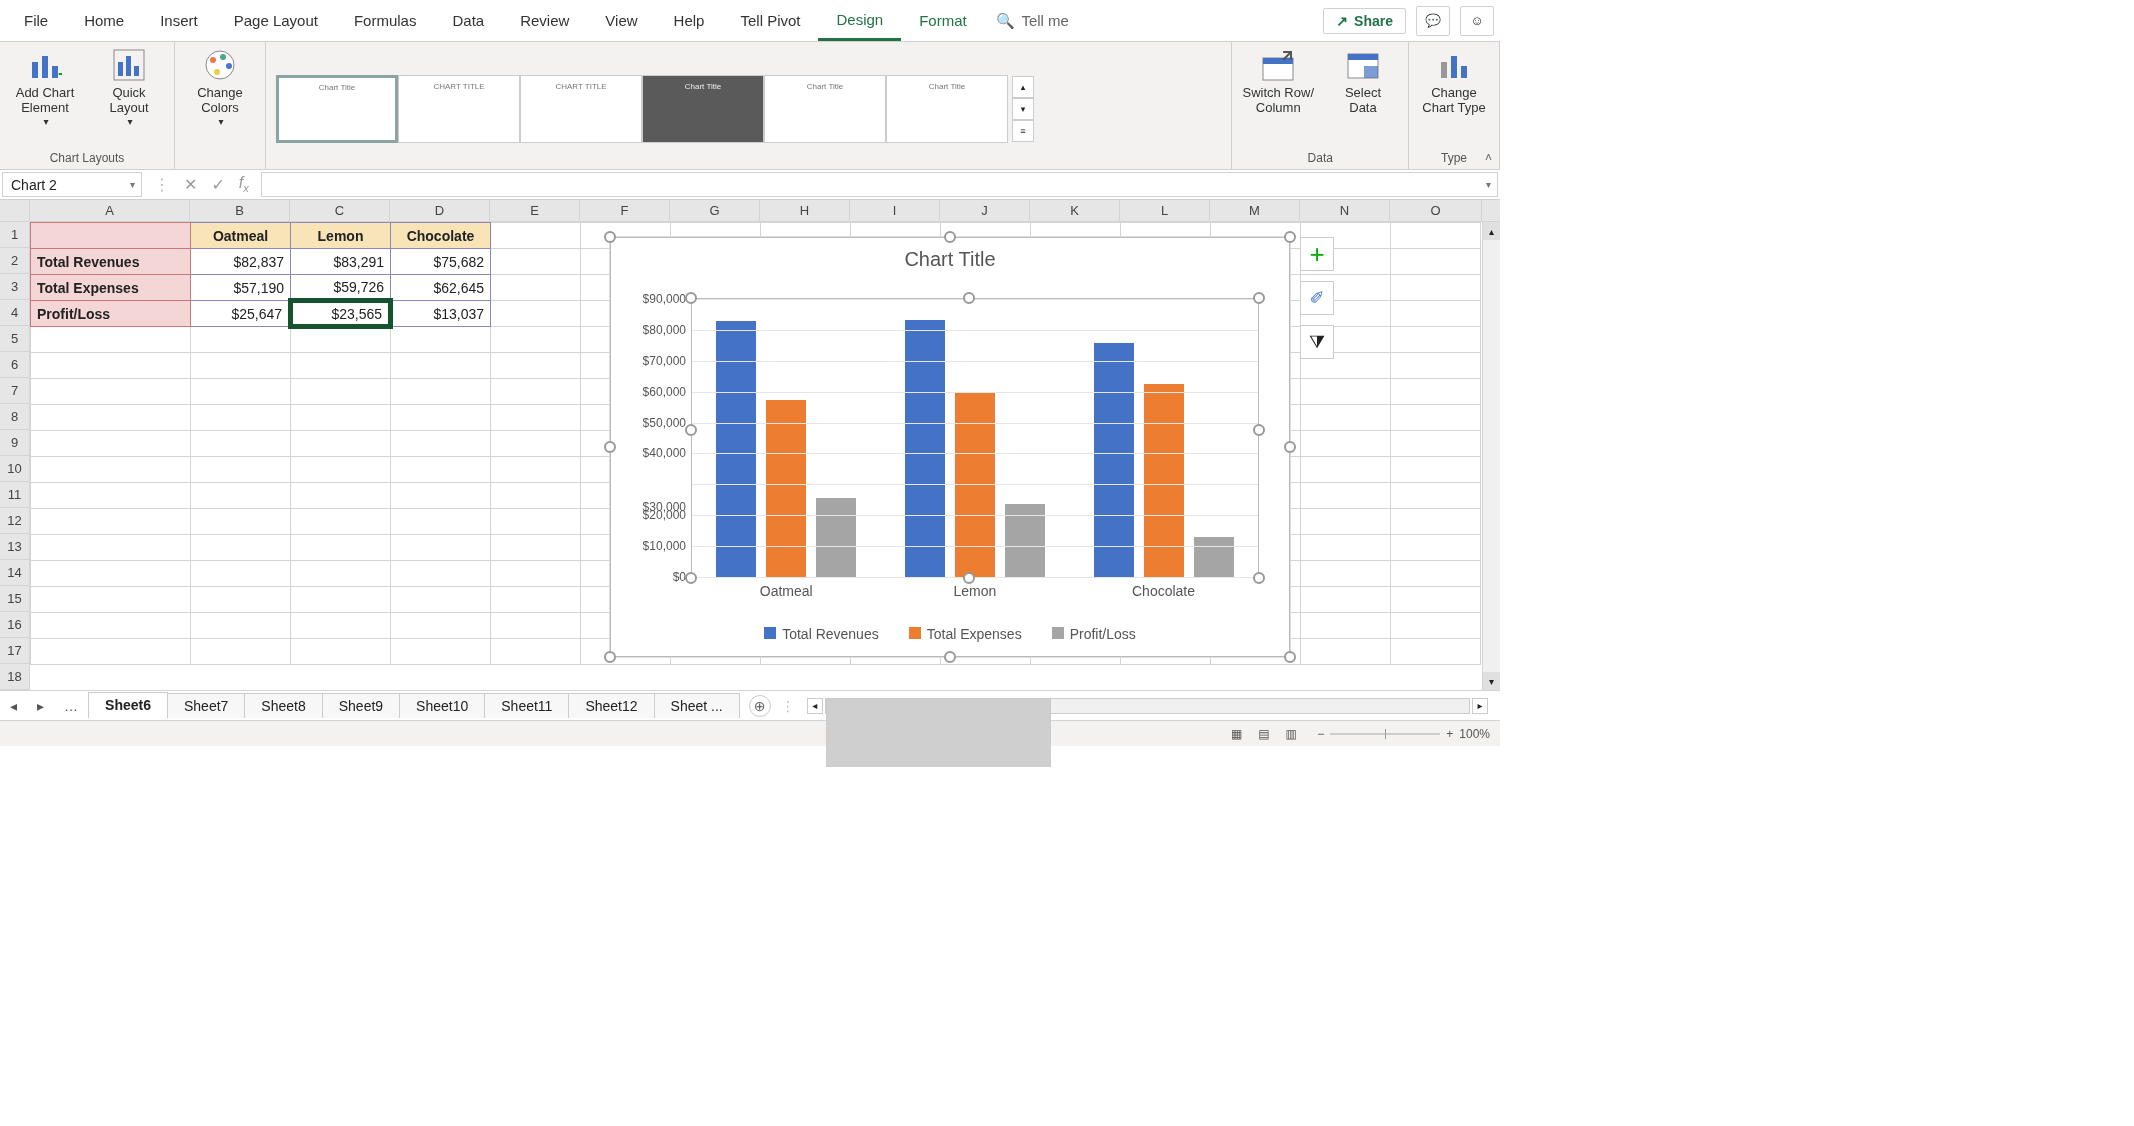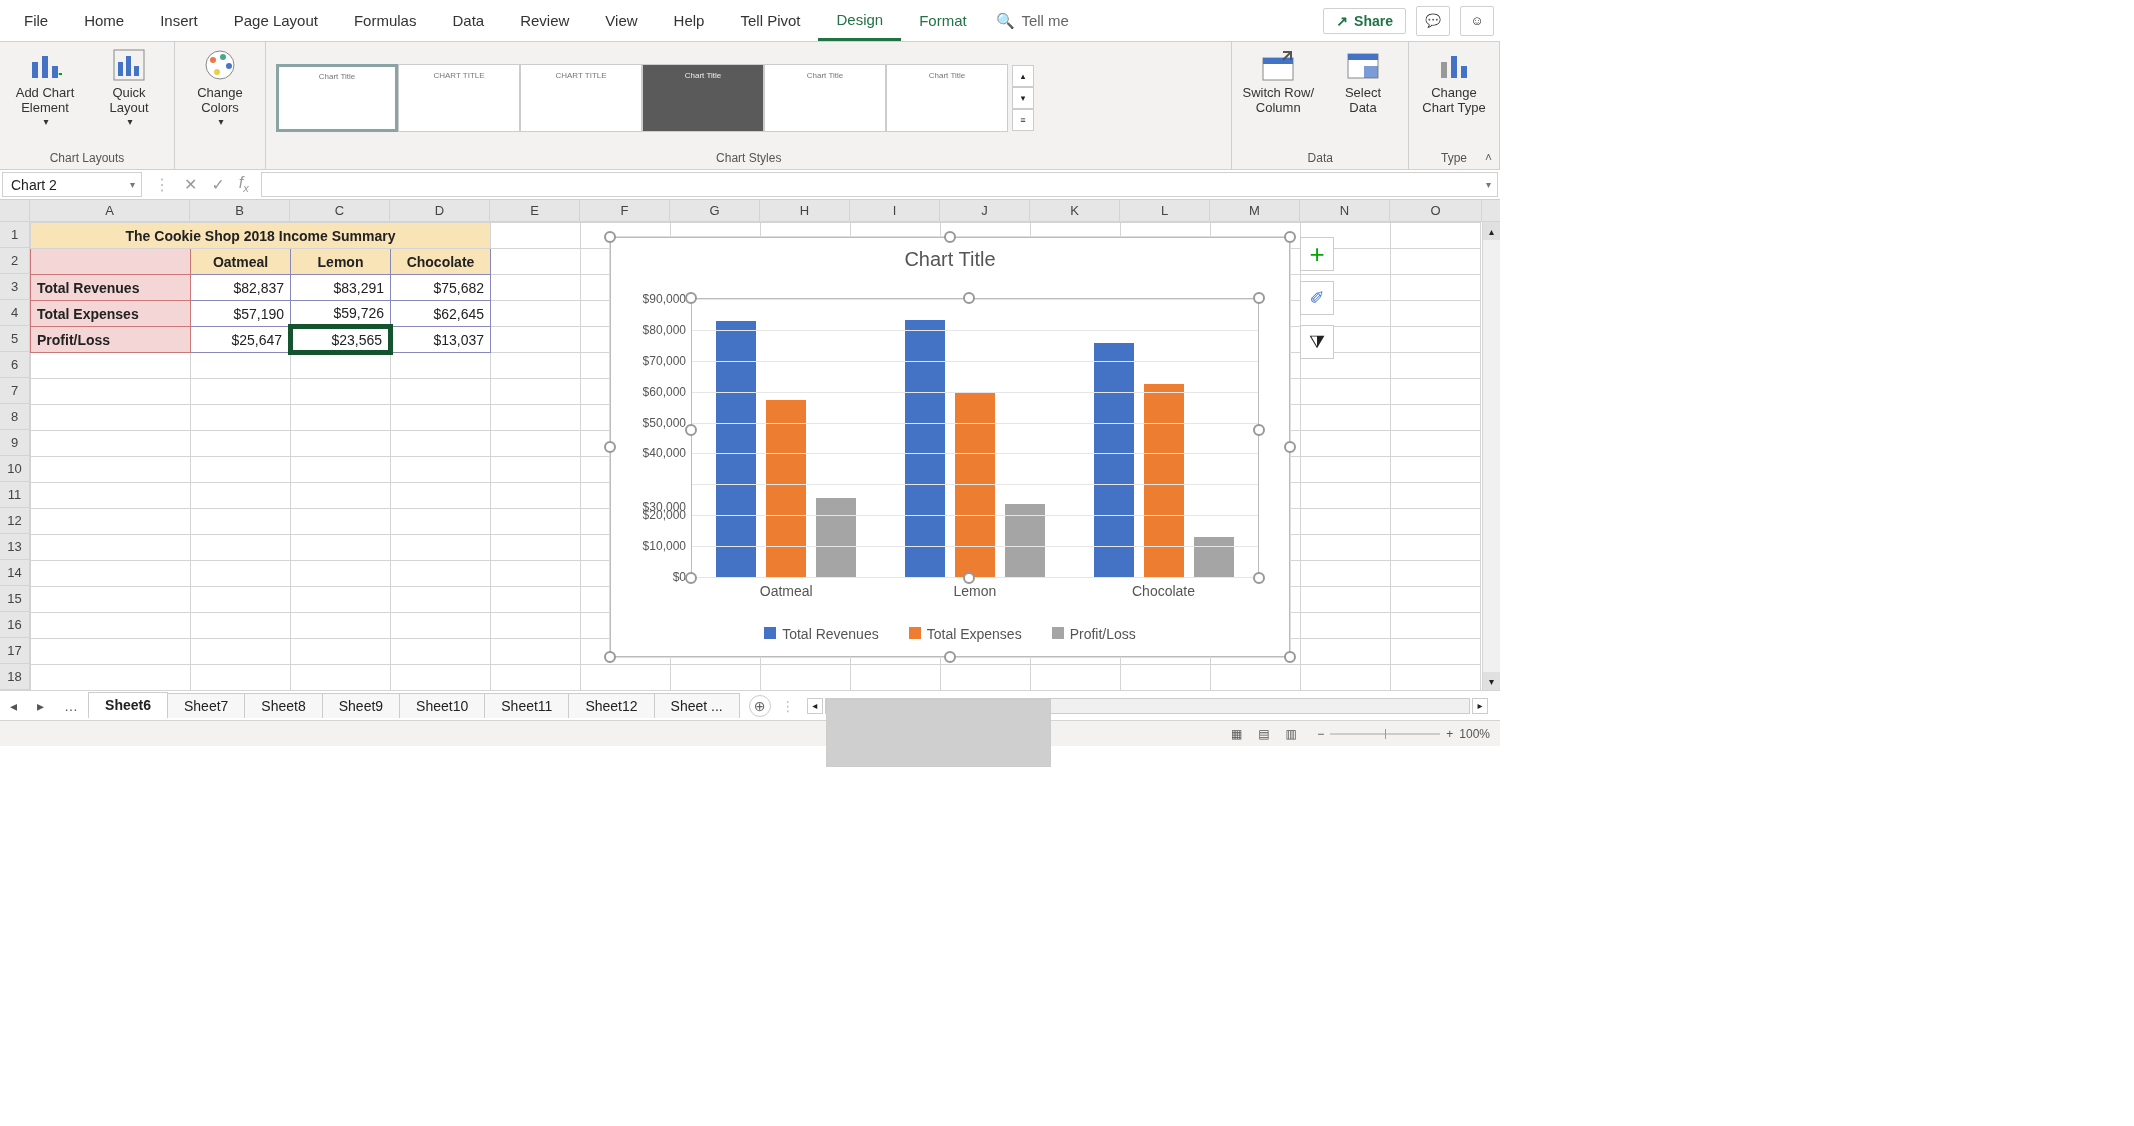--- a/index.html
+++ b/index.html
@@ -449,21 +449,20 @@
               </div>
             </div>
           </div>
         <div class="scroll-btns">
           <div>▴</div>
           <div>▾</div>
           <div>≡</div>
         </div>
       </div>
     </div>
-    <div class="label">Chart Styles</div>
   </div>
 
   <div class="group">
     <div class="controls">
       <div class="big-btn">
         <svg class="ic" width="34" height="34">
             <rect x="2" y="10" width="30" height="22" fill="#fff" stroke="#888"></rect>
             <rect x="2" y="10" width="30" height="6" fill="#4472c4"></rect>
             <path d="M22 4 L30 4 L30 12 M30 4 L22 12" stroke="#555" fill="none" stroke-width="2"></path>
           </svg>
@@ -570,34 +569,20 @@
           <col style="width:90px">
         <col style="width:90px">
           <col style="width:90px">
           <col style="width:90px">
           <col style="width:90px">
         <col style="width:90px">
           <col style="width:90px">
           <col style="width:90px">
       </colgroup>
       <tbody>
-          <tr>
-            <td class="titleCell" colspan="4">The Cookie Shop 2018 Income Summary</td>
-            <td></td>
-            <td></td>
-            <td></td>
-            <td></td>
-            <td></td>
-            <td></td>
-            <td></td>
-            <td></td>
-            <td></td>
-            <td></td>
-            <td></td>
-          </tr>
       <tr>
         <td class="colHead" style="border:1px solid #c77;background:var(--pink-head)"></td>
         <td class="colHead" style="border:1px solid #88b">Oatmeal</td>
         <td class="colHead" style="border:1px solid #88b">Lemon</td>
         <td class="colHead" style="border:1px solid #88b">Chocolate</td>
         <td></td>
             <td></td>
             <td></td>
             <td></td>
             <td></td>

